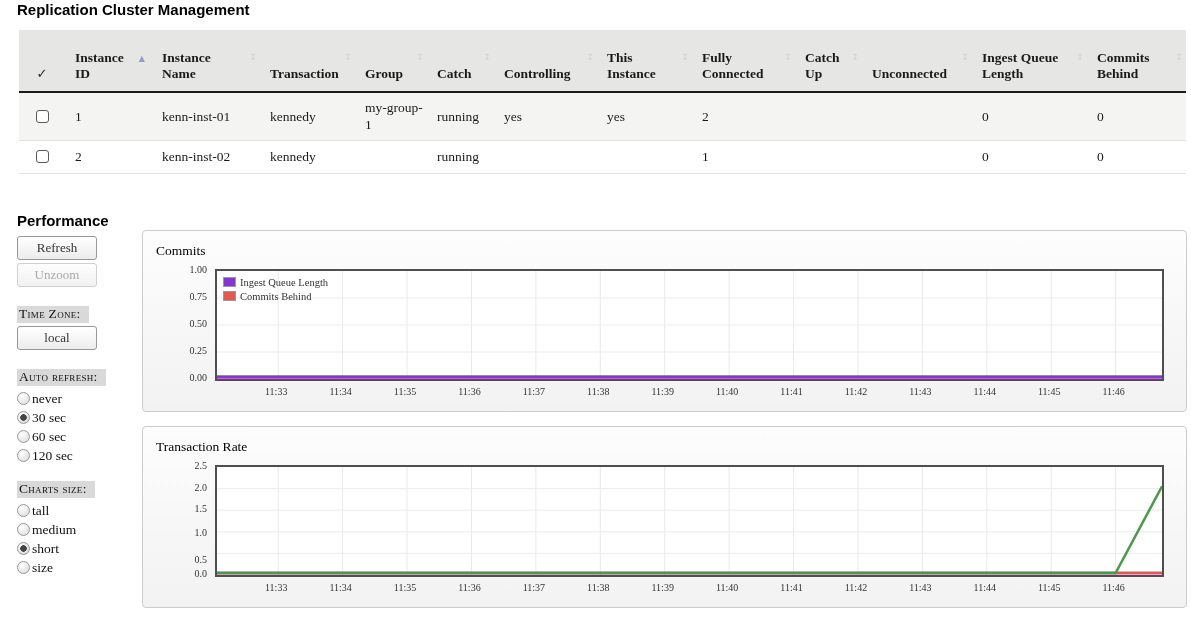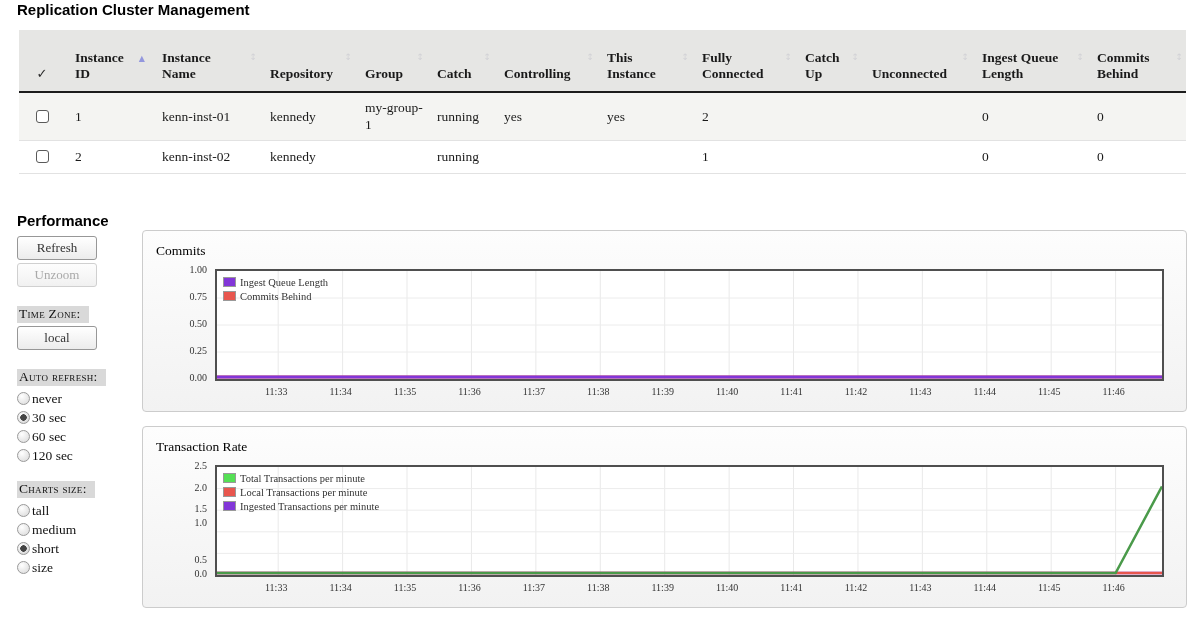--- a/index.html
+++ b/index.html
@@ -90,21 +90,21 @@
           <col style="width:67px">
           <col style="width:110px">
           <col style="width:115px">
         <col style="width:99px">
       </colgroup>
       <thead>
         <tr>
           <th class="cb-col"><span class="check-glyph">✓</span></th>
           <th><span>Instance ID</span><span class="sort-asc">▲</span></th>
           <th><span>Instance Name</span><span class="sort-faint">↕</span></th>
-          <th><span>Repository</span><span class="sort-faint">↕</span></th>
+          <th><span>Transaction</span><span class="sort-faint">↕</span></th>
           <th><span>Group</span><span class="sort-faint">↕</span></th>
           <th><span>Catch</span><span class="sort-faint">↕</span></th>
           <th><span>Controlling</span><span class="sort-faint">↕</span></th>
           <th><span>This Instance</span><span class="sort-faint">↕</span></th>
           <th><span>Fully Connected</span><span class="sort-faint">↕</span></th>
           <th><span>Catch Up</span><span class="sort-faint">↕</span></th>
           <th><span>Unconnected</span><span class="sort-faint">↕</span></th>
           <th><span>Ingest Queue Length</span><span class="sort-faint">↕</span></th>
           <th><span>Commits Behind</span><span class="sort-faint">↕</span></th>
         </tr>
@@ -235,38 +235,33 @@
           <line x1="0" x2="945" y1="86.4" y2="86.4" stroke="#ececec" stroke-width="1"></line>
           <line x1="0" x2="945" y1="64.8" y2="64.8" stroke="#ececec" stroke-width="1"></line>
           <line x1="0" x2="945" y1="43.2" y2="43.2" stroke="#ececec" stroke-width="1"></line>
           <line x1="0" x2="945" y1="21.599999999999994" y2="21.599999999999994" stroke="#ececec" stroke-width="1"></line>
           <polyline points="0.0,106.0 945.0,106.0" fill="none" stroke="#8236d8" stroke-width="2.5"></polyline>
           <polyline points="0.0,106.0 945.0,106.0" fill="none" stroke="#e8564e" stroke-width="2.5"></polyline>
           <polyline points="0.0,106.0 898.6,106.0 945.0,19.4" fill="none" stroke="#4a9a4a" stroke-width="2.5"></polyline>
         </svg></div>
   <div class="ylab" style="width: 64px; top: 141px;">0.0</div>
       <div class="ylab" style="width: 64px; top: 127px;">0.5</div>
-      <div class="ylab" style="width: 64px; top: 90px;">1.0</div>
+      <div class="ylab" style="width: 64px; top: 100px;">1.0</div>
       <div class="ylab" style="width: 64px; top: 76.2px;">1.5</div>
       <div class="ylab" style="width: 64px; top: 54.6px;">2.0</div>
       <div class="ylab" style="width: 64px; top: 33px;">2.5</div>
       <div class="xlab" style="left: 115.196px; top: 155px;">11:33</div>
       <div class="xlab" style="left: 179.613px; top: 155px;">11:34</div>
       <div class="xlab" style="left: 244.031px; top: 155px;">11:35</div>
       <div class="xlab" style="left: 308.448px; top: 155px;">11:36</div>
       <div class="xlab" style="left: 372.865px; top: 155px;">11:37</div>
       <div class="xlab" style="left: 437.282px; top: 155px;">11:38</div>
       <div class="xlab" style="left: 501.699px; top: 155px;">11:39</div>
       <div class="xlab" style="left: 566.117px; top: 155px;">11:40</div>
       <div class="xlab" style="left: 630.534px; top: 155px;">11:41</div>
       <div class="xlab" style="left: 694.951px; top: 155px;">11:42</div>
       <div class="xlab" style="left: 759.368px; top: 155px;">11:43</div>
       <div class="xlab" style="left: 823.785px; top: 155px;">11:44</div>
       <div class="xlab" style="left: 888.202px; top: 155px;">11:45</div>
       <div class="xlab" style="left: 952.62px; top: 155px;">11:46</div>
-      <div class="legend" style="left: 80px; top: 45px;">
-        <div class="legend-item"><span class="legend-swatch" style="background: rgb(85, 224, 85);"></span><span>Total Transactions per minute</span></div>
-        <div class="legend-item"><span class="legend-swatch" style="background: rgb(232, 86, 78);"></span><span>Local Transactions per minute</span></div>
-        <div class="legend-item"><span class="legend-swatch" style="background: rgb(130, 54, 216);"></span><span>Ingested Transactions per minute</span></div>
-      </div>
     </div>
 
 </div>
 
 </body></html>

